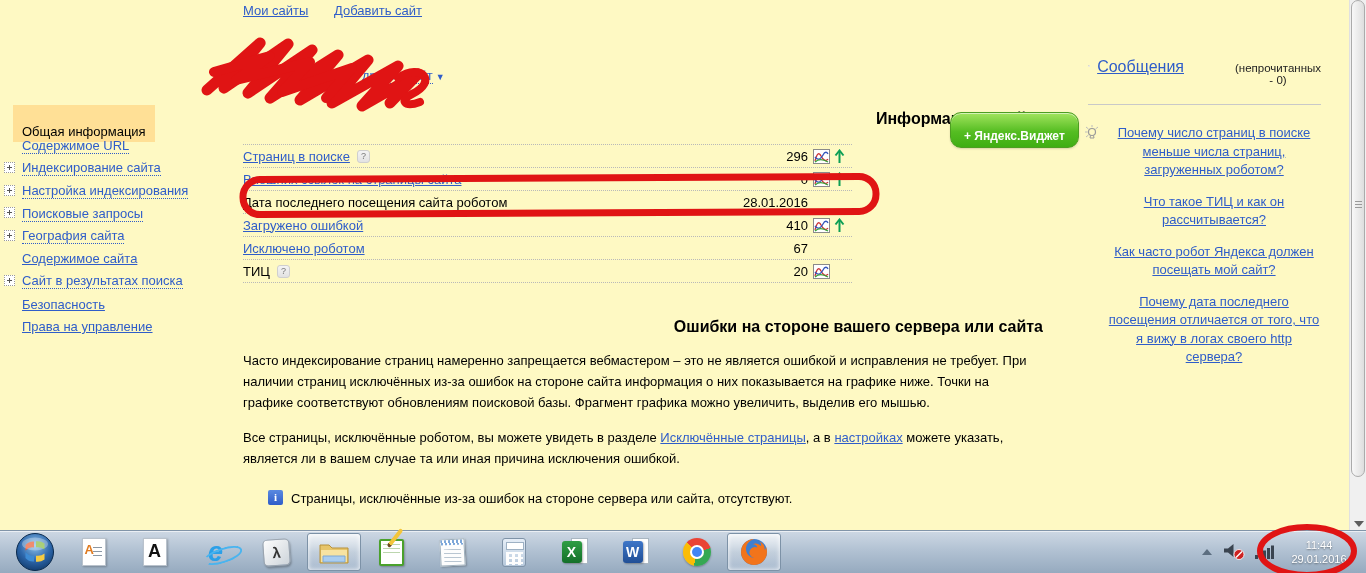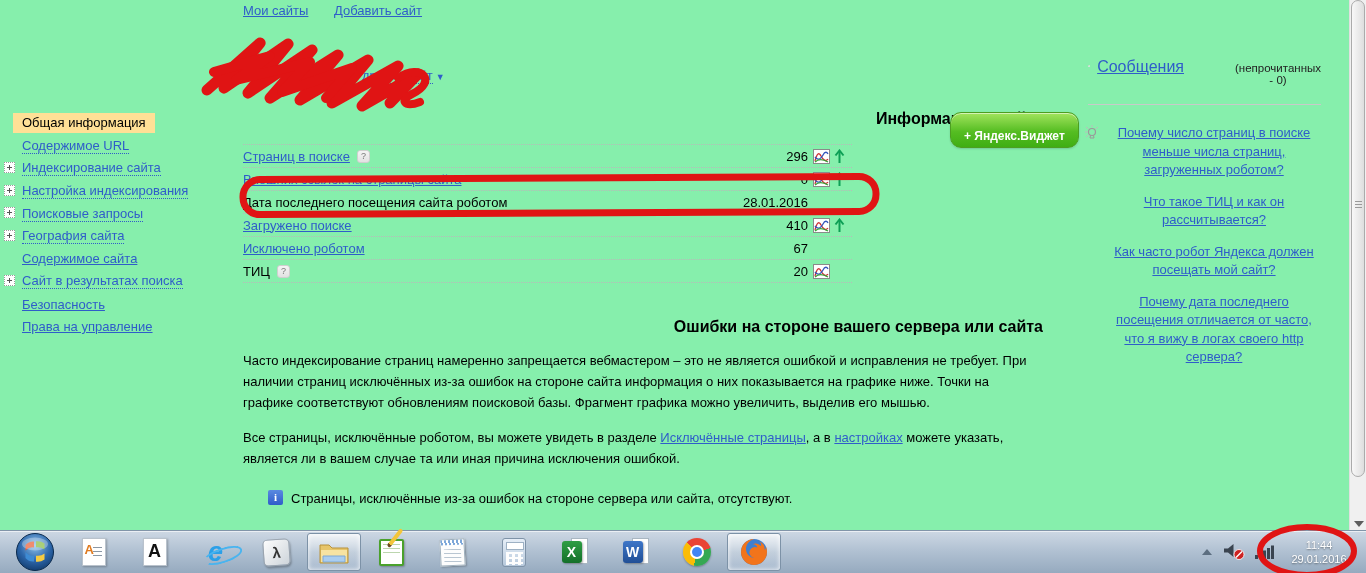--- a/index.html
+++ b/index.html
@@ -1,39 +1,39 @@
 <!DOCTYPE html>
 <html><head>
 <meta charset="utf-8">
 <style>
   * { margin:0; padding:0; box-sizing:border-box; }
   html,body { background:#e9e9e9; }
   #screen {
     position:relative; width:1366px; height:573px; overflow:hidden;
-    background:#86efac; font-family:"Liberation Sans", sans-serif; color:#000;
+    background:#fef9c3; font-family:"Liberation Sans", sans-serif; color:#000;
   }
   a { color:#2f5dc9; cursor:pointer; }
   .solid { text-decoration:underline; }
   .dotted { text-decoration:none; border-bottom:1px dotted #2f5dc9; }
 
   
   .top-nav { position:absolute; left:243px; top:3px; font-size:13px; }
   .top-nav a { margin-right:22px; }
 
   
   .site-selector { position:absolute; left:362px; top:68px; font-size:13px; }
   .site-selector .arr { font-size:9px; color:#2f5dc9; margin-left:3px; }
 
   
   .sidebar { position:absolute; left:4px; top:112px; width:236px; list-style:none; }
   .sidebar li { position:relative; height:22.6px; padding-left:18px; display:flex; align-items:center; font-size:13px; white-space:nowrap; }
   .plus-box { position:absolute; left:0; top:5px; width:11px; height:11px; border:1px dotted #9a9a9a; background:#fff; }
   .plus-box::before { content:""; position:absolute; left:2px; top:4px; width:5px; height:1px; background:#555; }
   .plus-box::after  { content:""; position:absolute; left:4px; top:2px; width:1px; height:5px; background:#555; }
-  .sb-active { background:#ffe096; border-radius:0; padding:2px 9px 3px; margin-left:-9px; color:#000; }
+  .sb-active { background:#ffe096; border-radius:0; padding:19px 9px 3px; margin-left:-9px; color:#000; }
 
   
   .main { position:absolute; left:243px; top:110px; width:800px; }
   .main h1, .main h2 { font-size:16px; font-weight:bold;text-align:right; }
   .widget-btn {
     position:absolute; left:707px; top:2px; padding:16px 13px 4px;
     font-size:12px; font-weight:bold; color:#fff; white-space:nowrap;
     background:linear-gradient(180deg,#a2e45e,#55bd22 55%,#3fae13);
     border:1px solid #4d9e22; border-radius:11px;
     box-shadow:inset 0 1px 0 rgba(255,255,255,.55), 0 1px 2px rgba(0,0,0,.15);
@@ -227,21 +227,21 @@
       </div>
       <div class="stat-row">
         <span class="stat-label">
             <span>Дата последнего посещения сайта роботом</span>
           </span>
         <span class="stat-value">28.01.2016</span>
         <span class="stat-icons"></span>
       </div>
       <div class="stat-row">
         <span class="stat-label">
-            <a class="solid">Загружено поиске</a>
+            <a class="solid">Загружено ошибкой</a>
           </span>
         <span class="stat-value">410</span>
         <span class="stat-icons">
           <svg width="17" height="15" viewBox="0 0 17 15">
               <rect x="0.5" y="0.5" width="16" height="14" fill="#fff" stroke="#8a8a8a"></rect>
               <path d="M2 12 C4 4,6 3,8 7 S13 13,15 10" stroke="#cc3333" fill="none" stroke-width="1.3"></path>
               <path d="M2 8 C5 12,8 10,10 6 S14 3,15 5" stroke="#3355bb" fill="none" stroke-width="1.3"></path>
               <path d="M2 13 C6 9,10 10,15 13" stroke="#33a033" fill="none" stroke-width="1.3"></path>
             </svg>
           <svg width="11" height="15" viewBox="0 0 11 15">
@@ -297,21 +297,21 @@
     <hr>
     <ul class="help-list">
       <svg class="bulb" width="17" height="17" viewBox="0 0 17 17">
           <circle cx="9" cy="8" r="3.5" fill="none" stroke="#9a9a9a" stroke-width="1.2"></circle>
           <path d="M7.5 11.5 L7 14 M10.5 11.5 L11 14 M7 14 H11" stroke="#9a9a9a" fill="none"></path>
           <path d="M3 3 L5.5 5 M2 8 H4.7 M3 13 L5.5 11 M9 1 V3.2 M15 3 L12.5 5" stroke="#bcbcbc" fill="none"></path>
         </svg>
       <li><a class="solid">Почему число страниц в поиске меньше числа страниц, загруженных роботом?</a></li>
       <li><a class="solid">Что такое ТИЦ и как он рассчитывается?</a></li>
       <li><a class="solid">Как часто робот Яндекса должен посещать мой сайт?</a></li>
-      <li><a class="solid">Почему дата последнего посещения отличается от часто, что я вижу в логах своего http сервера?</a></li>
+      <li><a class="solid">Почему дата последнего посещения отличается от того, что я вижу в логах своего http сервера?</a></li>
     </ul>
   </div>
 
   <div class="scrollbar">
     <div class="sb-thumb">
         <div class="sb-grip"></div>
       </div>
     <div class="sb-down"></div>
   </div>
 

